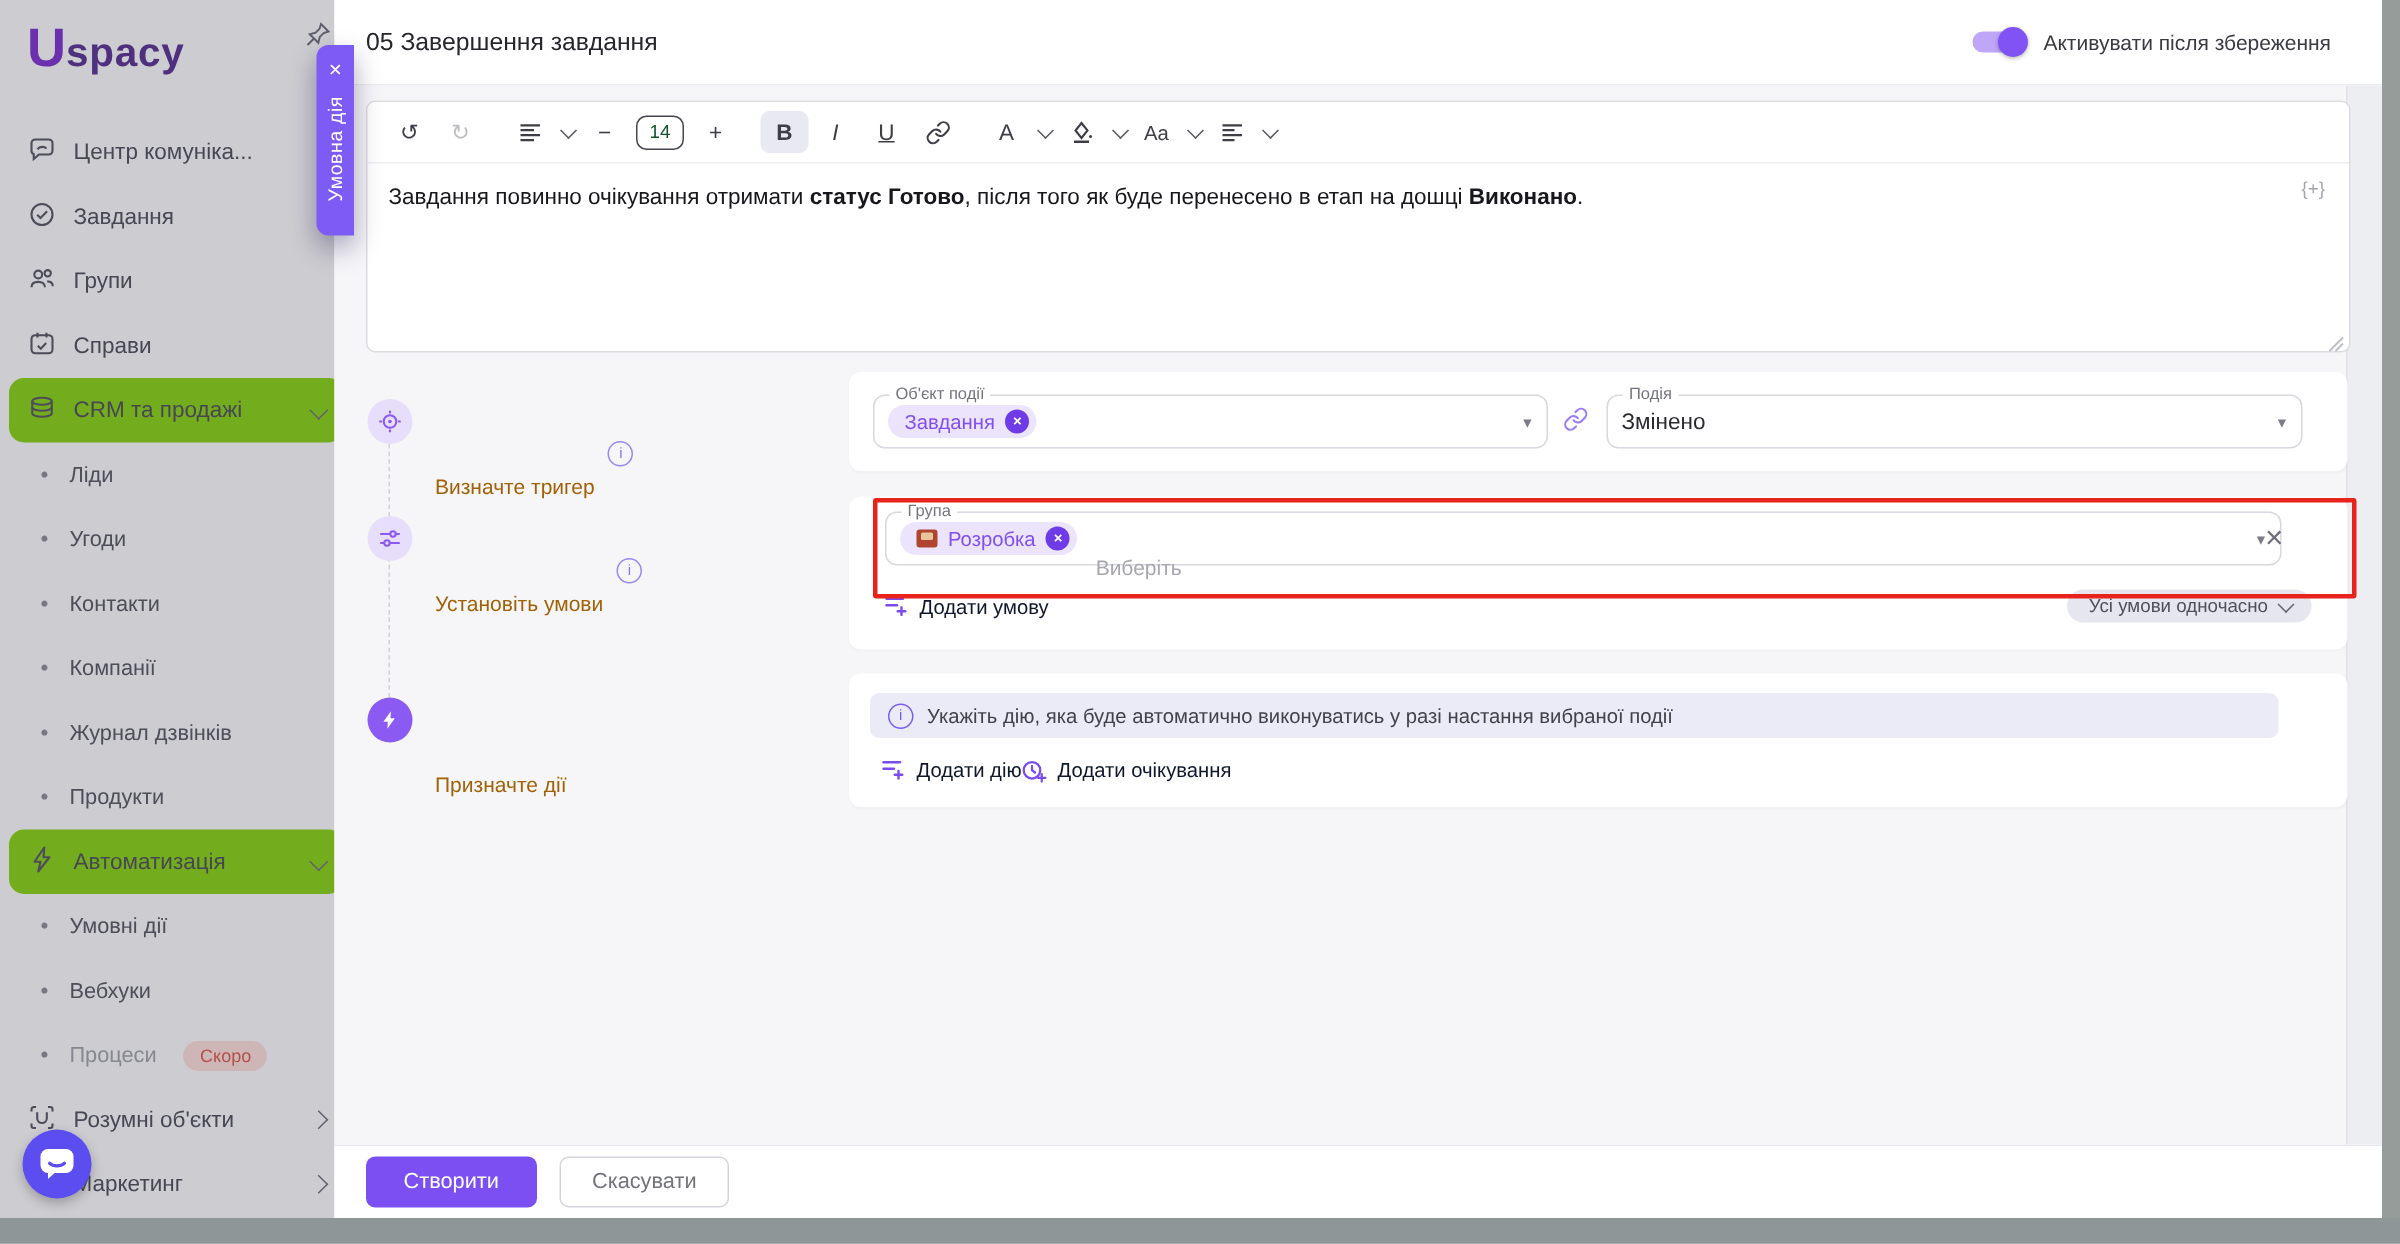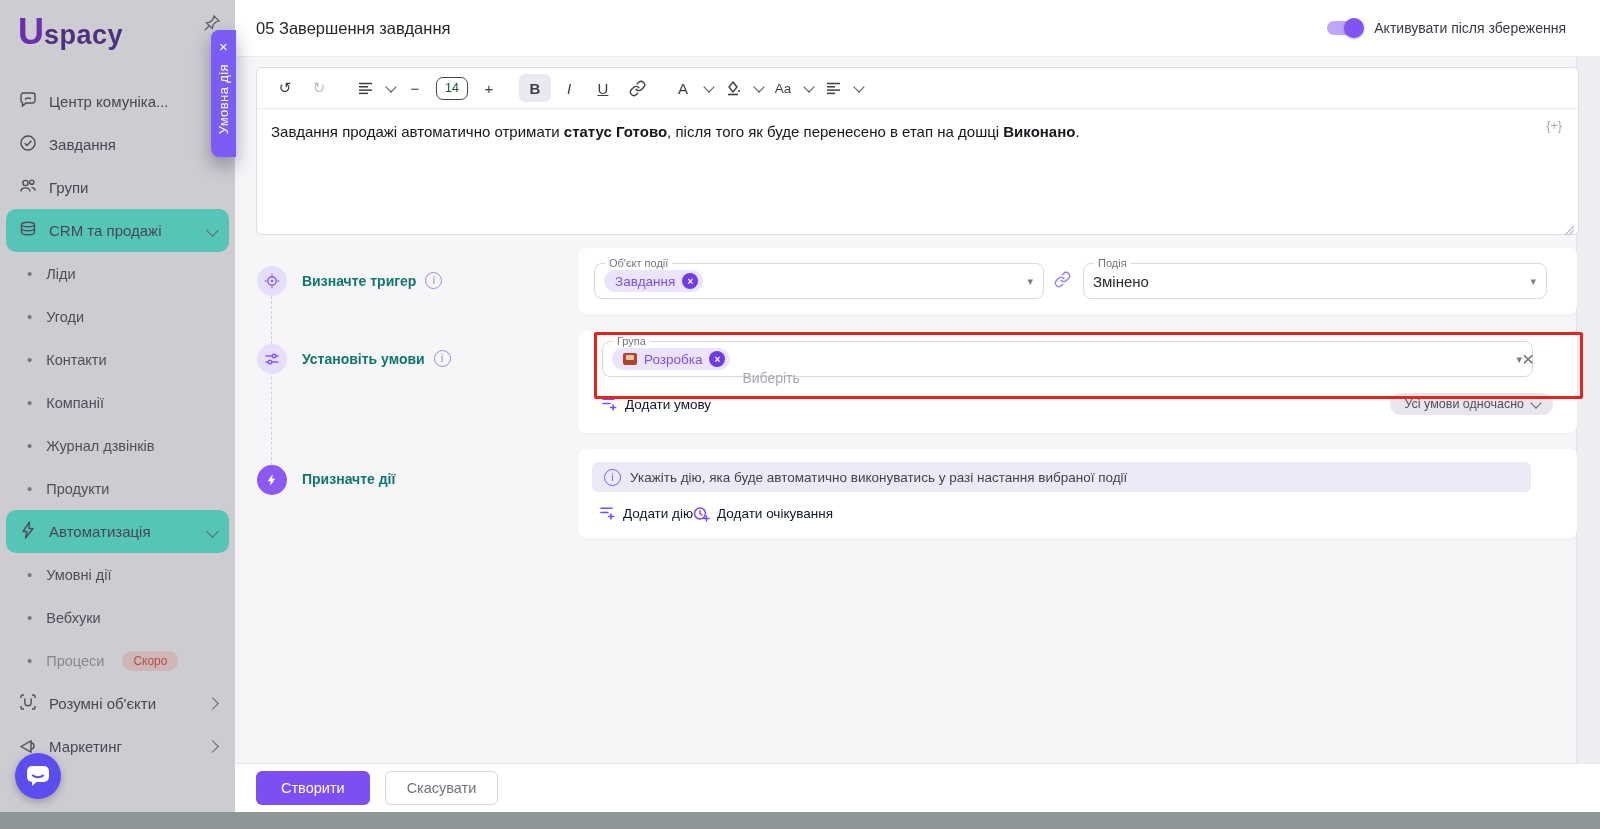--- a/index.html
+++ b/index.html
@@ -8,21 +8,21 @@
 
   
   .sidebar{position:absolute;left:0;top:0;width:235px;height:812px;background:#f3f3f6;overflow:hidden;}
   .sidebar::after{content:"";position:absolute;inset:0;background:rgba(52,52,64,.20);pointer-events:none;}
   .logo{display:flex;align-items:baseline;padding:14px 0 0 18px;height:48px;}
   .logo-u{font-size:36px;font-weight:800;color:#7a30c8;line-height:1;}
   .logo-rest{font-size:27px;font-weight:700;color:#56308f;letter-spacing:.5px;}
   .pin{position:absolute;right:14px;top:14px;}
   .nav{margin-top:18px;}
   .s-item{height:43px;display:flex;align-items:center;padding:0 2px 0 18px;gap:11px;color:#4d4d58;font-size:15px;position:relative;}
-  .s-item.expanded{background:#5eead4;border-radius:10px;margin:0 6px;padding:0 8px 0 12px;}
+  .s-item.expanded{background:#84cc16;border-radius:10px;margin:0 6px;padding:0 8px 0 12px;}
   .s-sub{height:43px;display:flex;align-items:center;padding-left:27px;gap:14px;color:#55555f;font-size:14.5px;}
   .s-sub .dot{color:#8a8a94;font-size:15px;}
   .s-sub.disabled{color:#9d9da6;}
   .s-lbl{white-space:nowrap;}
   .badge{background:#f6d8d5;color:#d4584e;font-size:12px;padding:3px 11px;border-radius:11px;margin-left:4px;}
   .chev{width:8px;height:8px;border-right:1.6px solid #6d6d78;border-bottom:1.6px solid #6d6d78;display:inline-block;position:absolute;right:18px;}
   .chev.r{transform:rotate(-45deg);}
   .chev.d{transform:rotate(45deg);top:17px;}
   .s-item.expanded .chev{right:12px;}
 
@@ -31,21 +31,21 @@
     border-radius:8px 0 0 8px;z-index:40;display:flex;flex-direction:column;align-items:center;
     padding-top:9px;box-shadow:0 8px 18px rgba(20,10,60,.35);}
   .tab-x{color:#fff;font-size:15px;line-height:1;cursor:pointer;}
   .tab-label{writing-mode:vertical-rl;transform:rotate(180deg);color:#fff;font-size:13px;margin-top:10px;letter-spacing:.4px;}
 
   
   .chat{position:absolute;left:15px;top:753px;width:46px;height:46px;border-radius:50%;background:#5b4df0;
     z-index:60;display:flex;align-items:center;justify-content:center;border:none;box-shadow:0 3px 8px rgba(0,0,0,.25);}
 
   
-  .panel{position:absolute;left:235px;top:0;width:1365px;height:812px;background:#fff;display:flex;flex-direction:column;}
+  .panel{position:absolute;left:223px;top:0;width:1365px;height:812px;background:#fff;display:flex;flex-direction:column;}
   .topbar{height:56px;background:#fff;border-bottom:1px solid #ebebee;display:flex;align-items:center;
     justify-content:space-between;padding:0 34px 0 21px;flex:0 0 auto;}
   .title{font-size:16.5px;font-weight:500;color:#26262c;margin:0;}
   .activate{display:flex;align-items:center;gap:13px;font-size:14px;color:#3a3a42;}
   .switch{position:relative;width:34px;height:14px;border-radius:7px;background:#c0a6f7;display:inline-block;cursor:pointer;}
   .knob{position:absolute;right:-3px;top:-3px;width:20px;height:20px;border-radius:50%;background:#8152f4;box-shadow:0 1px 3px rgba(0,0,0,.3);}
 
   .content{position:relative;flex:1 1 auto;background:#f6f6f9;overflow:hidden;}
   .gutter{position:absolute;right:0;top:0;width:23px;height:100%;background:#eceef2;border-left:1px solid #e2e2e8;}
 
@@ -65,21 +65,21 @@
   .u-line{text-decoration:underline;}
   .editor-body{position:relative;height:124px;padding:12px 60px 0 14px;font-size:15px;color:#17171c;line-height:1.5;}
   .var-chip{position:absolute;right:16px;top:8px;color:#a5a5ad;font-size:12.5px;}
   .resize{position:absolute;right:3px;bottom:3px;}
 
   
   .step-line{position:absolute;left:36px;top:224px;height:199px;border-left:1px dashed #cfcfd8;}
   .step-circ{position:absolute;left:22px;width:30px;height:30px;border-radius:50%;display:flex;align-items:center;justify-content:center;background:#e7defb;}
   .step-circ.filled{background:#8a5af3;}
   .step-row{position:absolute;left:67px;display:flex;align-items:center;gap:9px;}
-  .step-lbl{font-size:14px;font-weight:700;color:#0f766e;}
+  .step-lbl{font-size:14px;font-weight:400;color:#a16207;margin-top:44px;}
   .info-i{width:15px;height:15px;border:1.2px solid #9a86ee;border-radius:50%;color:#8a74ea;
     font-size:10px;display:inline-flex;align-items:center;justify-content:center;font-style:normal;}
 
   
   .card{position:absolute;left:343px;width:999px;background:#fff;border-radius:8px;box-shadow:0 1px 2px rgba(20,20,40,.03);}
   .trigger-card{top:191px;height:66px;}
   .cond-card{top:274px;height:102px;}
   .actions-card{top:392px;height:89px;}
 
   .sel{position:absolute;height:36px;border:1px solid #d8d8e0;border-radius:8px;background:#fff;
@@ -154,20 +154,29 @@
       </div>
       <div class="s-item">
         <span><svg width="20" height="20" viewBox="0 0 20 20" fill="none" stroke="#54545f" stroke-width="1.4">
               <circle cx="7.5" cy="7" r="2.6"></circle>
               <path d="M3 15.5c0-2.4 2-3.6 4.5-3.6s4.5 1.2 4.5 3.6"></path>
               <circle cx="13.8" cy="6.2" r="2.1"></circle>
               <path d="M13.5 11.6c2.2.1 3.7 1.3 3.7 3.2"></path>
             </svg></span>
         <span class="s-lbl">Групи</span>
       </div>
+      <div class="s-item">
+        <span><svg width="20" height="20" viewBox="0 0 20 20" fill="none" stroke="#54545f" stroke-width="1.4">
+              <rect x="3" y="4.5" width="14" height="12" rx="2.5"></rect>
+              <line x1="7" y1="2.8" x2="7" y2="6"></line>
+              <line x1="13" y1="2.8" x2="13" y2="6"></line>
+              <path d="M7.2 11.5l2 2 3.6-3.8"></path>
+            </svg></span>
+        <span class="s-lbl">Справи</span>
+      </div>
       <div class="s-item expanded">
         <span><svg width="20" height="20" viewBox="0 0 20 20" fill="none" stroke="#54545f" stroke-width="1.4">
               <ellipse cx="10" cy="5.5" rx="6.5" ry="2.3"></ellipse>
               <path d="M3.5 5.5v4c0 1.3 2.9 2.3 6.5 2.3s6.5-1 6.5-2.3v-4"></path>
               <path d="M3.5 9.5v4c0 1.3 2.9 2.3 6.5 2.3s6.5-1 6.5-2.3v-4"></path>
             </svg></span>
         <span class="s-lbl">CRM та продажі</span>
         <span class="chev d"></span>
       </div>
       <div class="s-sub">
@@ -305,21 +314,21 @@
               <svg width="15" height="13" viewBox="0 0 15 13" stroke="#3e3e46" stroke-width="1.5">
                 <line x1="1" y1="1.5" x2="14" y2="1.5"></line>
                 <line x1="1" y1="4.8" x2="9" y2="4.8"></line>
                 <line x1="1" y1="8.1" x2="14" y2="8.1"></line>
                 <line x1="1" y1="11.4" x2="9" y2="11.4"></line>
               </svg>
             </span>
           <span class="tchev"></span>
         </div>
         <div class="editor-body">
-          <p style="margin:0"><span>Завдання продажі автоматично отримати </span><b>статус Готово</b><span>, після того як буде перенесено в етап на дошці </span><b>Виконано</b><span>.</span></p>
+          <p style="margin:0"><span>Завдання повинно очікування отримати </span><b>статус Готово</b><span>, після того як буде перенесено в етап на дошці </span><b>Виконано</b><span>.</span></p>
           <span class="var-chip">{+}</span>
           <span class="resize"><svg width="11" height="11">
                 <line x1="1" y1="10" x2="10" y2="1" stroke="#bcbcc4" stroke-width="1.2"></line>
                 <line x1="5" y1="10" x2="10" y2="5" stroke="#bcbcc4" stroke-width="1.2"></line>
               </svg></span>
         </div>
       </div>
 
       <div class="step-line"></div>
       <div class="step-circ" style="top:209px">

